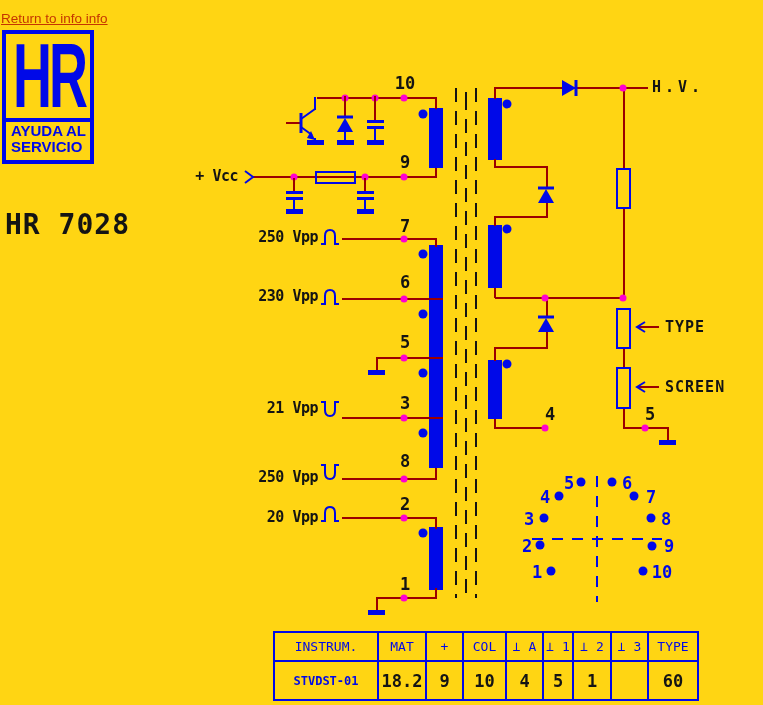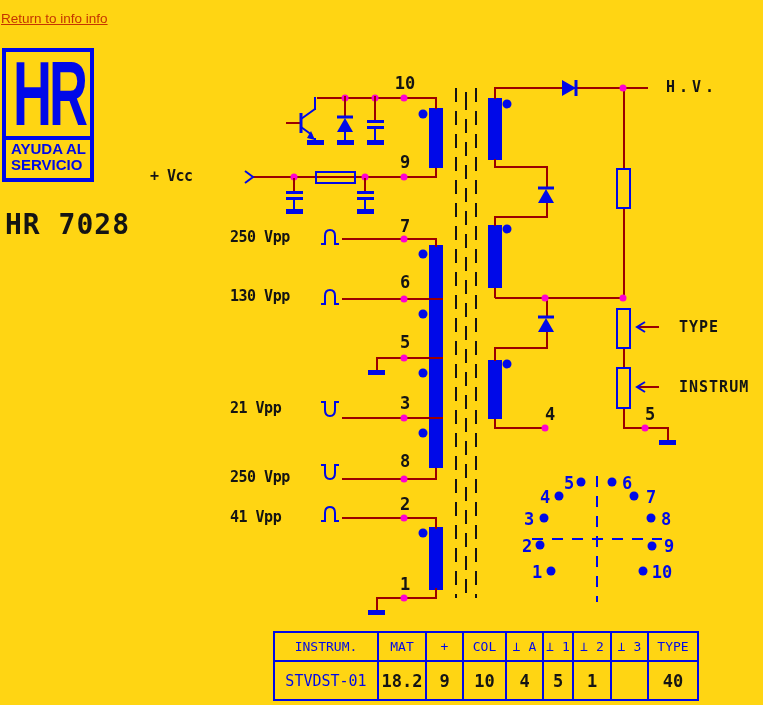--- a/index.html
+++ b/index.html
@@ -10,46 +10,46 @@
   .bar{position:absolute;width:14px;background:#0009e8;z-index:2;}
   .pdot{position:absolute;width:9px;height:9px;border-radius:50%;background:#0009e8;
         transform:translate(-50%,-50%);z-index:4;}
   .jdot{position:absolute;width:7px;height:7px;border-radius:50%;background:#ff00d0;
         transform:translate(-50%,-50%);z-index:5;}
   .gnd{position:absolute;width:17px;height:5px;background:#0009e8;z-index:4;}
   .rbox{position:absolute;border:2px solid #0009e8;box-sizing:border-box;z-index:4;background:transparent;}
   .dashv{position:absolute;width:2px;background:repeating-linear-gradient(to bottom,#141414 0 14px,transparent 14px 23px);z-index:1;}
   .comp{position:absolute;z-index:6;}
   .pin{position:absolute;transform:translate(-50%,-50%);font-weight:bold;font-size:17px;color:#141414;z-index:6;white-space:nowrap;}
-  .sig{position:absolute;transform:translateY(-50%);width:88px;
+  .sig{position:absolute;transform:translateY(-50%);width:88px;text-align:right;
        font-weight:bold;font-size:15px;letter-spacing:-0.5px;color:#141414;z-index:6;white-space:nowrap;}
   .rlabel{position:absolute;transform:translateY(-50%);font-weight:bold;font-size:15px;
-          letter-spacing:1px;color:#141414;z-index:6;white-space:nowrap;margin-left:14px;}
+          letter-spacing:1px;color:#141414;z-index:6;white-space:nowrap;}
   .pnum{position:absolute;transform:translate(-50%,-50%);font-weight:bold;font-size:17px;color:#0009e8;z-index:6;}
   .pindot{position:absolute;width:9px;height:9px;border-radius:50%;background:#0009e8;
           transform:translate(-50%,-50%);z-index:6;}
   .dash-cross-h{position:absolute;left:532px;top:538px;width:130px;height:2px;
         background:repeating-linear-gradient(to right,#0009e8 0 11px,transparent 11px 20px);}
   .dash-cross-v{position:absolute;left:596px;top:476px;width:2px;height:126px;
         background:repeating-linear-gradient(to bottom,#0009e8 0 11px,transparent 11px 20px);}
   #model-link{position:absolute;left:1px;top:11px;font-family:"Liberation Sans",sans-serif;
         font-size:13.5px;color:#c53500;text-decoration:underline;cursor:pointer;}
-  #logo{position:absolute;left:2px;top:48px;width:92px;height:134px;border:4px solid #0009e8;box-sizing:border-box;}
+  #logo{position:absolute;left:2px;top:30px;width:92px;height:134px;border:4px solid #0009e8;box-sizing:border-box;}
   #logo-hr{position:absolute;left:7px;top:6px;font-family:"Liberation Sans",sans-serif;font-weight:bold;
         font-size:90px;line-height:72px;letter-spacing:-5px;color:#0009e8;transform:scaleX(0.60);transform-origin:0 0;}
   #logo-divider{position:absolute;left:0;right:0;top:84px;height:4px;background:#0009e8;}
   .logo-sub{position:absolute;left:5px;font-family:"Liberation Sans",sans-serif;font-weight:bold;
         font-size:15px;color:#0009e8;white-space:nowrap;}
   #page-title{position:absolute;left:5px;top:208px;font-weight:bold;font-size:28px;
         letter-spacing:1px;color:#141414;white-space:nowrap;}
   #spec-table{position:absolute;left:273px;top:631px;border-collapse:collapse;table-layout:fixed;width:424px;z-index:6;}
   #spec-table td{border:2px solid #0009e8;text-align:center;vertical-align:middle;padding:0;overflow:hidden;}
   #spec-table tr.hdr td{height:27px;color:#0009e8;font-size:13px;font-weight:normal;}
   #spec-table tr.val td{height:37px;color:#141414;font-weight:bold;font-size:17px;}
-  #spec-table tr.val td.name{color:#0009e8;font-weight:normal;font-size:15px;}
+  #spec-table tr.val td.name{color:#0009e8;font-weight:bold;font-size:12px;}
 </style>
 </head>
 <body>
 
 <div id="canvas">
 
   <a id="model-link">Return to info info</a>
 
   <div id="logo">
     <div id="logo-hr">HR</div>
@@ -241,29 +241,29 @@
   <span class="pin" style="left:405px;top:282px">6</span>
   <span class="pin" style="left:405px;top:342px">5</span>
   <span class="pin" style="left:405px;top:403px">3</span>
   <span class="pin" style="left:405px;top:461px">8</span>
   <span class="pin" style="left:405px;top:504px">2</span>
   <span class="pin" style="left:405px;top:584px">1</span>
   <span class="pin" style="left:550px;top:414px">4</span>
   <span class="pin" style="left:650px;top:414px">5</span>
 
   <span class="sig" style="left:230px;top:237px">250 Vpp</span>
-  <span class="sig" style="left:230px;top:296px">130 Vpp</span>
+  <span class="sig" style="left:230px;top:296px">230 Vpp</span>
   <span class="sig" style="left:230px;top:408px">21 Vpp</span>
   <span class="sig" style="left:230px;top:477px">250 Vpp</span>
-  <span class="sig" style="left:230px;top:517px">41 Vpp</span>
+  <span class="sig" style="left:230px;top:517px">20 Vpp</span>
 
   <span class="sig" style="left:150px;top:176px;width:88px">+ Vcc</span>
   <span class="rlabel" style="left:652px;top:87px;letter-spacing:4px">H.V.</span>
   <span class="rlabel" style="left:665px;top:327px">TYPE</span>
-  <span class="rlabel" style="left:665px;top:387px">INSTRUM</span>
+  <span class="rlabel" style="left:665px;top:387px">SCREEN</span>
 
   <i class="dash-cross-h"></i>
   <i class="dash-cross-v"></i>
 
   <i class="pindot" style="left:551px;top:571px"></i>
   <i class="pindot" style="left:540px;top:545px"></i>
   <i class="pindot" style="left:544px;top:518px"></i>
   <i class="pindot" style="left:559px;top:496px"></i>
   <i class="pindot" style="left:581px;top:482px"></i>
   <i class="pindot" style="left:612px;top:482px"></i>
@@ -309,18 +309,18 @@
     </tr>
     <tr class="val">
       <td class="name">STVDST-01</td>
       <td>18.2</td>
       <td>9</td>
       <td>10</td>
       <td>4</td>
       <td>5</td>
       <td>1</td>
       <td></td>
-      <td>40</td>
+      <td>60</td>
     </tr>
   </tbody>
     </table>
 
 </div>
 
 </body></html>

